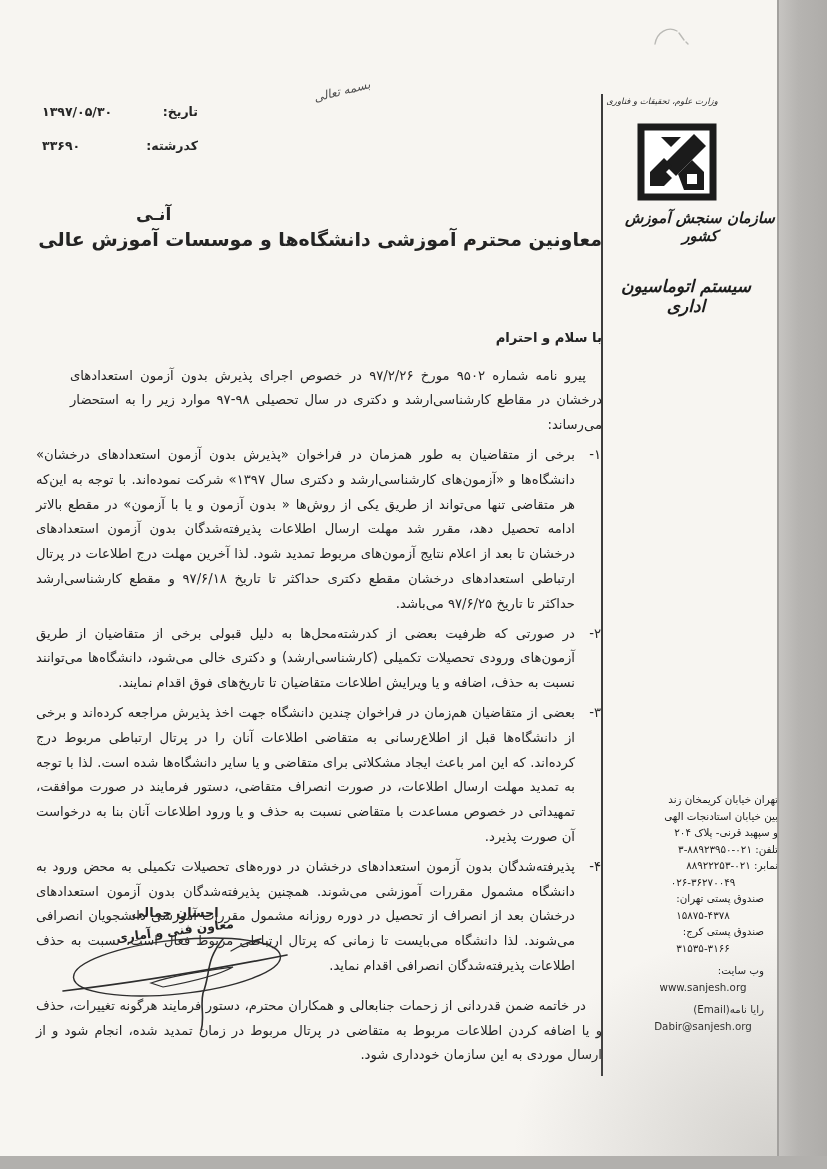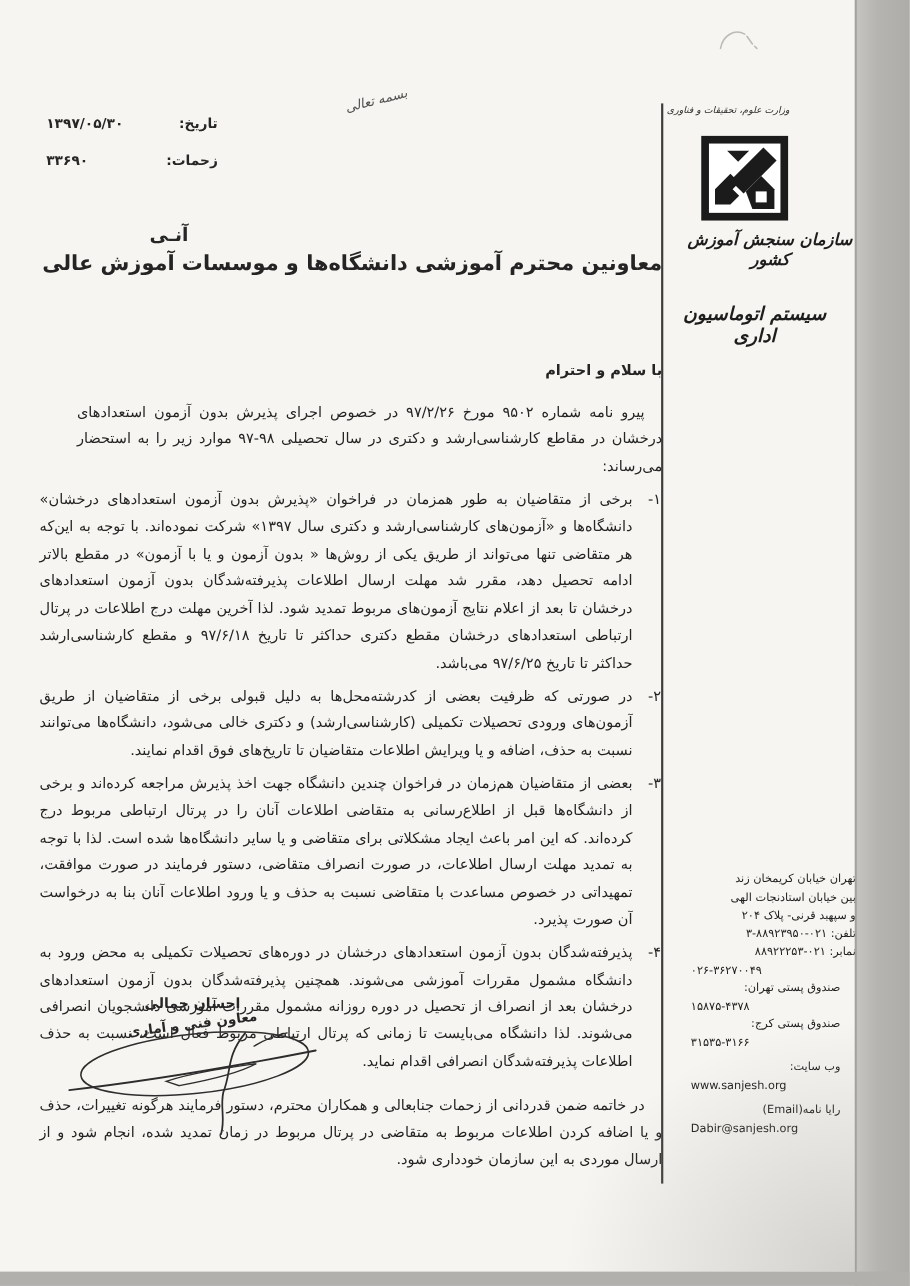--- a/index.html
+++ b/index.html
@@ -41,21 +41,21 @@
   .ministry { position:absolute; left:586px; top:96px; width:152px; text-align:center;
     font-size:8.5px; font-style:italic; color:#2e2e2e; direction:rtl; }
   .logo { position:absolute; left:637px; top:123px; width:80px; height:78px; }
   .org-name { position:absolute; left:604px; top:209px; width:176px; text-align:center;
     font-size:15px; font-weight:bold; font-style:italic; direction:rtl; color:#1d1d1d;padding-left:16px; }
   .automation { position:absolute; left:610px; top:276px; width:152px; text-align:center;
     font-size:17px; font-weight:bold; font-style:italic; direction:rtl; color:#1d1d1d; }
 
   .contact { position:absolute; left:612px; top:791px; width:166px; direction:rtl;
     text-align:right; font-size:10.3px; line-height:16.5px; color:#1c1c1c; }
-  .contact .num-left, .contact .ltr-left { direction:ltr; text-align:left;margin-left:16px; }
+  .contact .num-left, .contact .ltr-left { direction:ltr; text-align:center;margin-left:16px; }
   .contact .label-indent { padding-right:14px; }
   .contact .gap-top { margin-top:6px; }
 
   
   .letter { position:absolute; left:36px; top:214px; width:566px; direction:rtl;
     font-size:13.2px; line-height:24.8px; text-align:justify; color:#242424; }
   .recipient { font-size:19px; font-weight:bold; text-align:right;margin-top:13px; }
   .salutation { font-weight:bold; margin-top:74px; text-align:right; }
   .intro { margin-top:13px; text-indent:16px;margin-left:34px; }
   .items { margin-top:4px; }
@@ -80,21 +80,21 @@
   </svg>
 
   <div class="besmele">بسمه تعالی</div>
 
   <div class="meta">
     <div class="meta-row">
       <span class="lbl">تاریخ:</span>
       <span class="val">۱۳۹۷/۰۵/۳۰</span>
     </div>
     <div class="meta-row">
-      <span class="lbl">زحمات:</span>
+      <span class="lbl">کدرشته:</span>
       <span class="val">۳۳۶۹۰</span>
     </div>
   </div>
 
   <div class="urgency">آنـی</div>
 
   <div class="col-divider"></div>
   <div class="ministry">وزارت علوم، تحقیقات و فناوری</div>
 
   <svg class="logo" viewBox="0 0 80 78">

